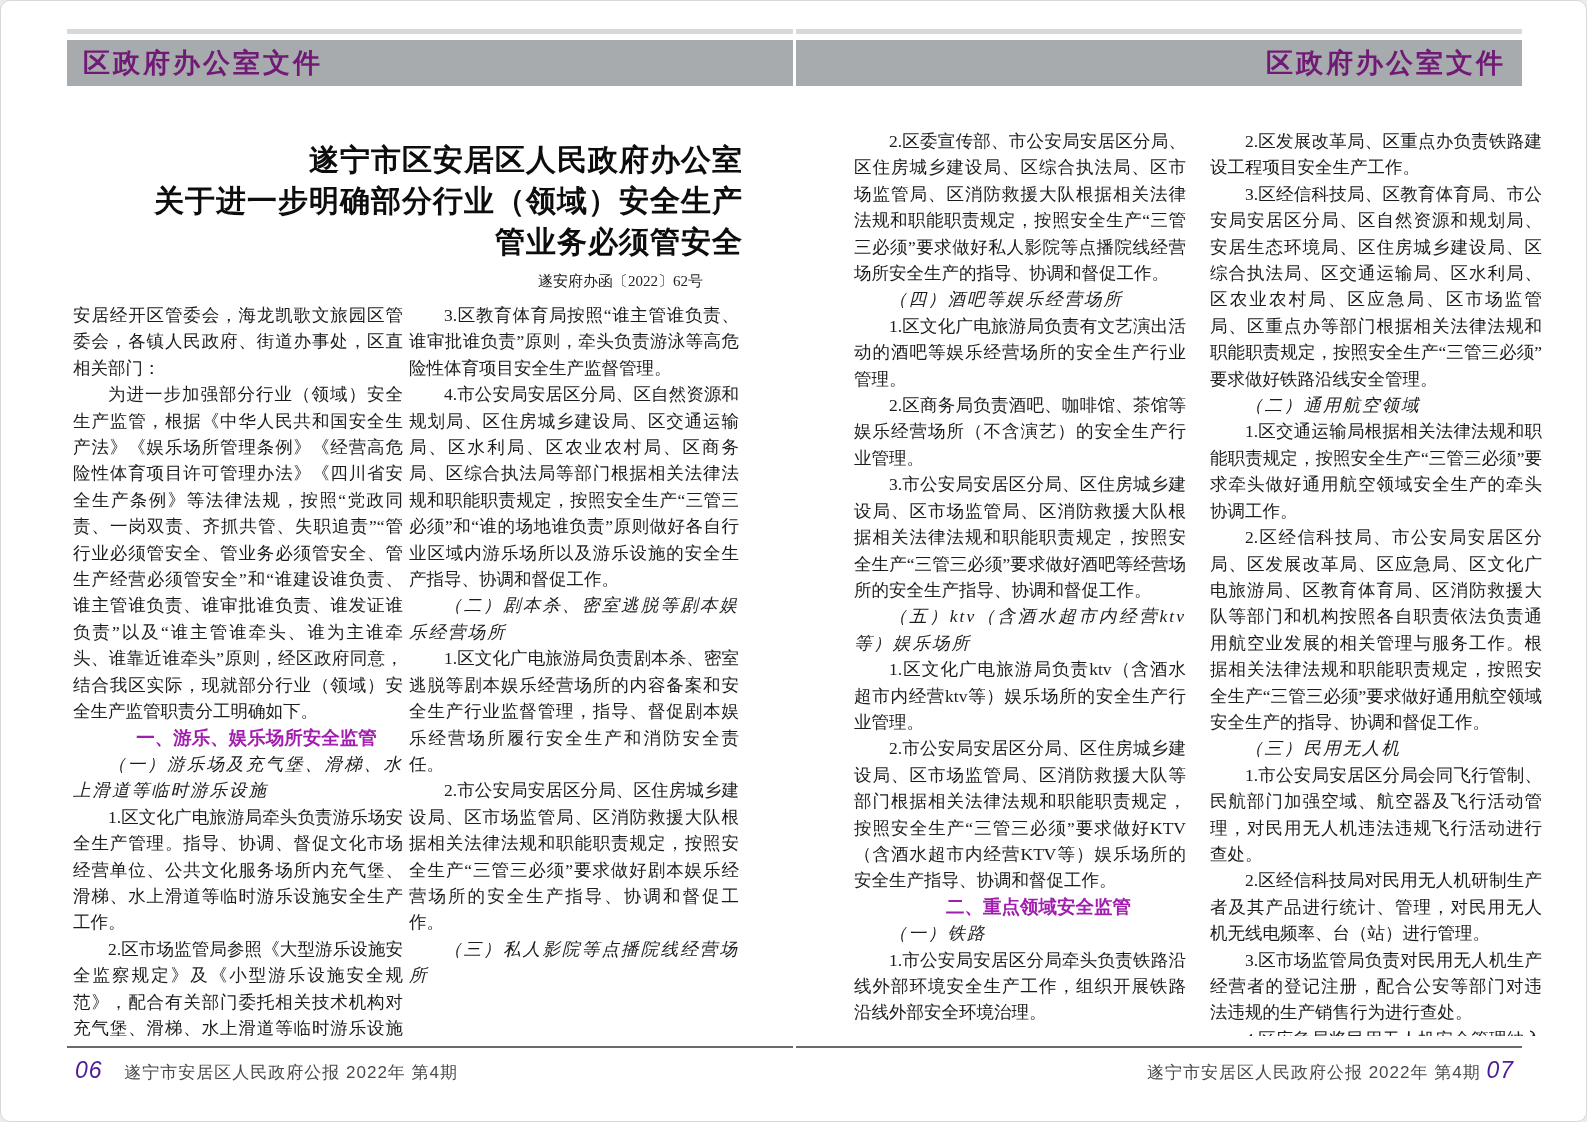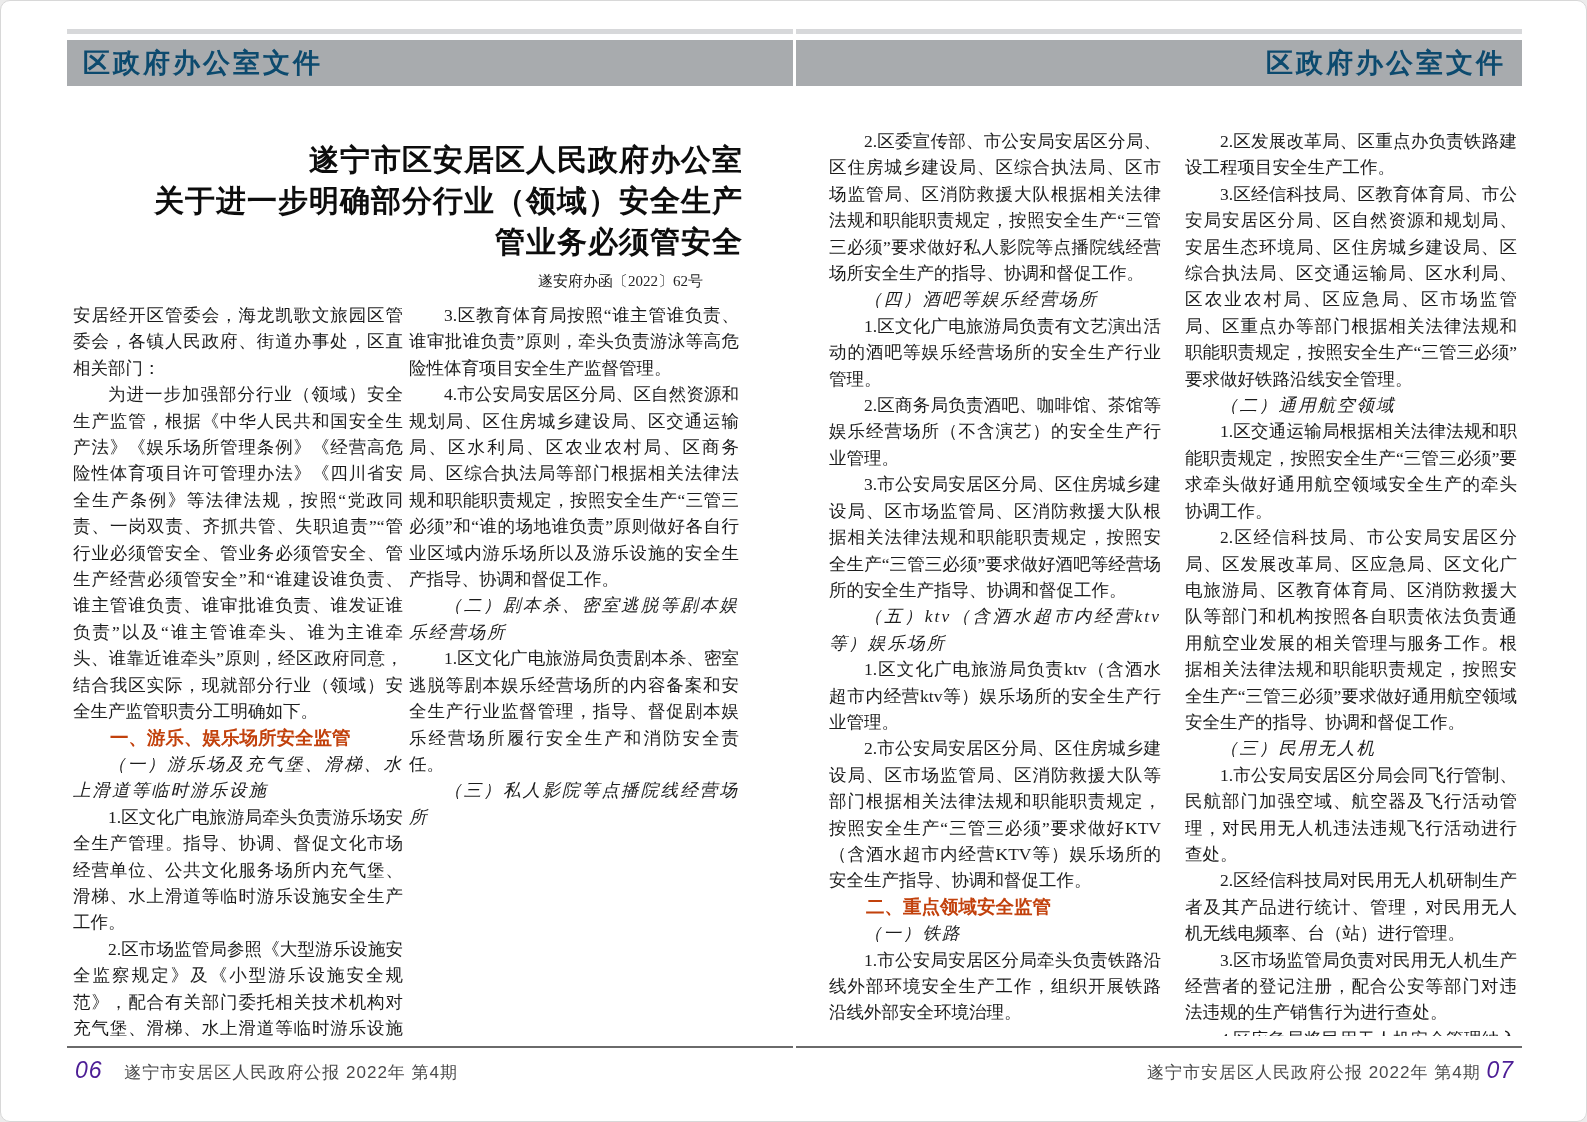--- a/index.html
+++ b/index.html
@@ -8,21 +8,21 @@
     background:#ffffff; overflow:hidden;
     border:1px solid #d8d8d8; border-radius:10px; box-sizing:border-box;
     font-family:"Liberation Serif", serif; color:#1c1c1c;
   }
   
   .header-strip { position:absolute; top:28px; height:5px; background:var(--header_strip,#d7d8da); }
   .header-strip.hl { left:66px;  width:726px; }
   .header-strip.hr { left:795px; width:726px; }
   .header-bar {
     position:absolute; top:39px; height:46px; box-sizing:border-box;
-    background:var(--header_bar,#a8abae); color:#0c4a6e;
+    background:var(--header_bar,#a8abae); color:#701a75;
     font-family:"Liberation Sans", sans-serif; font-weight:bold;
     font-size:27px; line-height:46px; letter-spacing:3px;
   }
   .header-bar.hl { left:66px;  width:726px; padding-left:16px; }
   .header-bar.hr { left:795px; width:726px; padding-right:16px; text-align:right; }
 
   
   .doc-title {
     position:absolute; left:80px; top:138px; width:662px;
     text-align:right; font-family:"Liberation Sans", sans-serif;
@@ -30,32 +30,32 @@
     letter-spacing:1px;
   }
   .doc-number {
     position:absolute; left:80px; top:271px; width:622px;
     text-align:right; font-size:15px; color:#222;
   }
 
   
   .columns { position:absolute; display:flex; overflow:hidden; }
   .columns.lp { left:72px;  top:301px; width:666px; height:734px; gap:6px; }
-  .columns.rp { left:828px; top:127px; width:688px; height:908px; gap:24px; }
+  .columns.rp { left:853px; top:127px; width:688px; height:908px; gap:24px; }
   .col { flex:1 1 0; overflow:hidden; }
 
   .para {
     margin:0; font-size:17.5px; line-height:26.4px;
     text-align:justify; word-break:break-all; color:#1c1c1c;
   }
   .para.body, .para.h1, .para.h2 { text-indent:2em; }
   .para.open, .para.cont { text-indent:0; }
   .para.h1 {
     font-family:"Liberation Sans", sans-serif; font-weight:bold;
-    font-size:18.5px; color:#c2410c; text-align:left;
+    font-size:18.5px; color:#a21caf; text-align:center;
   }
   .para.h2 { font-style:italic; letter-spacing:2px; }
 
   
   .footer-rule { position:absolute; top:1045px; height:2px; background:var(--footer_rule,#6a6a6a); }
   .footer-rule.fl { left:66px;  width:726px; }
   .footer-rule.fr { left:795px; width:726px; }
   .footer {
     position:absolute; top:1056px; width:726px; box-sizing:border-box;
     font-family:"Liberation Sans", sans-serif; font-size:17px; color:#4a4a4a;
@@ -95,20 +95,21 @@
         <p class="para h1">一、游乐、娱乐场所安全监管</p>
         <p class="para h2">（一）游乐场及充气堡、滑梯、水上滑道等临时游乐设施</p>
         <p class="para body">1.区文化广电旅游局牵头负责游乐场安全生产管理。指导、协调、督促文化市场经营单位、公共文化服务场所内充气堡、滑梯、水上滑道等临时游乐设施安全生产工作。</p>
         <p class="para body">2.区市场监管局参照《大型游乐设施安全监察规定》及《小型游乐设施安全规范》，配合有关部门委托相关技术机构对充气堡、滑梯、水上滑道等临时游乐设施开展风险评</p>
       </div>
     <div class="col">
         <p class="para body">3.区教育体育局按照“谁主管谁负责、谁审批谁负责”原则，牵头负责游泳等高危险性体育项目安全生产监督管理。</p>
         <p class="para body">4.市公安局安居区分局、区自然资源和规划局、区住房城乡建设局、区交通运输局、区水利局、区农业农村局、区商务局、区综合执法局等部门根据相关法律法规和职能职责规定，按照安全生产“三管三必须”和“谁的场地谁负责”原则做好各自行业区域内游乐场所以及游乐设施的安全生产指导、协调和督促工作。</p>
         <p class="para h2">（二）剧本杀、密室逃脱等剧本娱乐经营场所</p>
         <p class="para body">1.区文化广电旅游局负责剧本杀、密室逃脱等剧本娱乐经营场所的内容备案和安全生产行业监督管理，指导、督促剧本娱乐经营场所履行安全生产和消防安全责任。</p>
+        <p class="para body">2.市公安局安居区分局、区住房城乡建设局、区市场监管局、区消防救援大队根据相关法律法规和职能职责规定，按照安全生产“三管三必须”要求做好剧本娱乐经营场所的安全生产指导、协调和督促工作。</p>
         <p class="para h2">（三）私人影院等点播院线经营场所</p>
       </div>
   </div>
 
   <div class="columns rp">
     <div class="col">
         <p class="para body">2.区委宣传部、市公安局安居区分局、区住房城乡建设局、区综合执法局、区市场监管局、区消防救援大队根据相关法律法规和职能职责规定，按照安全生产“三管三必须”要求做好私人影院等点播院线经营场所安全生产的指导、协调和督促工作。</p>
         <p class="para h2">（四）酒吧等娱乐经营场所</p>
         <p class="para body">1.区文化广电旅游局负责有文艺演出活动的酒吧等娱乐经营场所的安全生产行业管理。</p>
         <p class="para body">2.区商务局负责酒吧、咖啡馆、茶馆等娱乐经营场所（不含演艺）的安全生产行业管理。</p>

